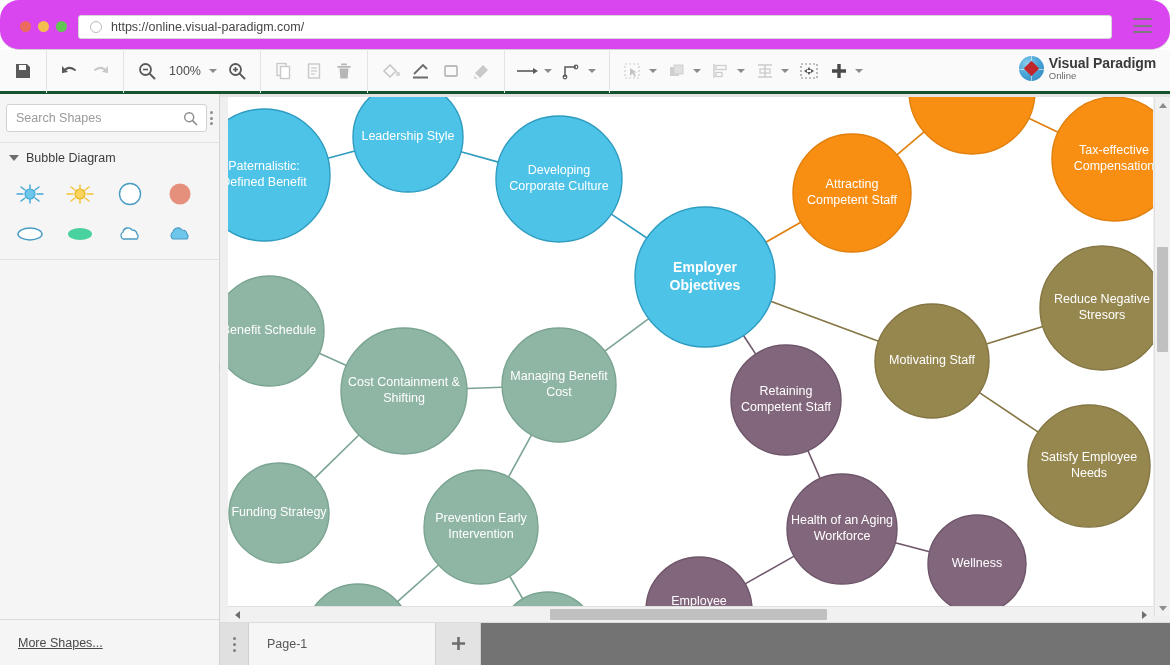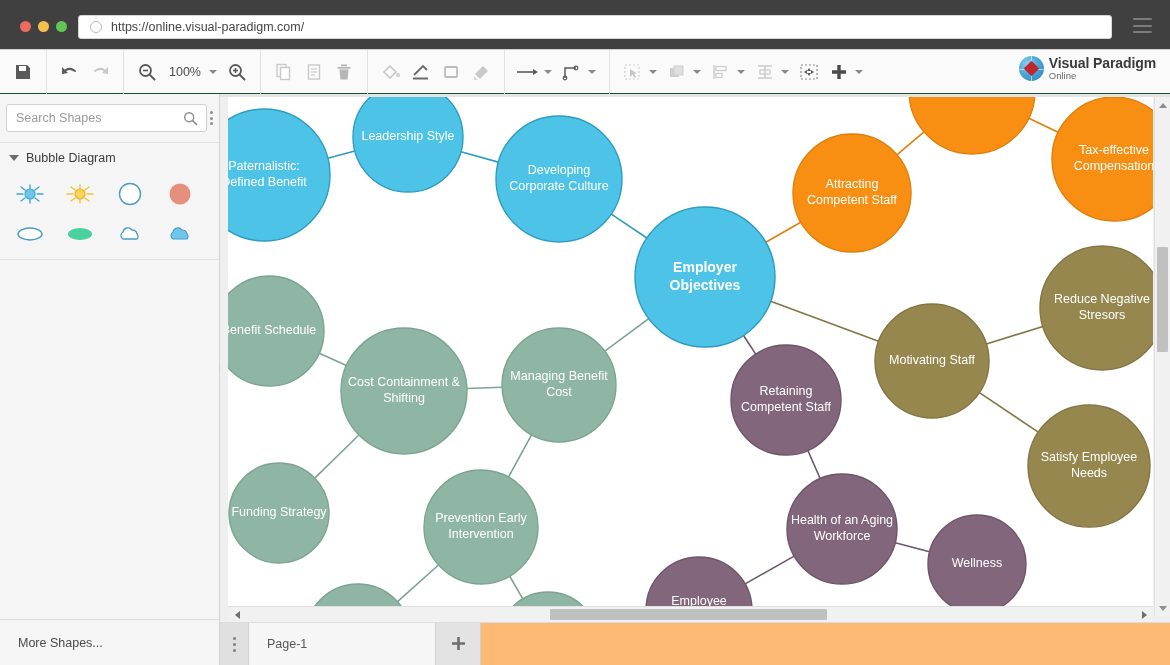--- a/index.html
+++ b/index.html
@@ -16,23 +16,24 @@
     width: 1170px;
     height: 665px;
     overflow: hidden;
     background: #ffffff;
   }
 
   
   .browser-bar {
     position: absolute; left: 0; top: 0;
     width: 1170px; height: 50px;
-    background: #404040;
+    background: #d946ef;
     border-bottom: 1px solid #cfcfcf;
     box-sizing: border-box;
+    border-radius: 19px;
   }
   .traffic {
     position: absolute; left: 20px; top: 21px;
     display: flex; gap: 7px; align-items: center;
   }
   .dot { width: 11px; height: 11px; border-radius: 50%; }
   .dot.red { background: #ec6a5f; }
   .dot.yellow { background: #f5bf4f; }
   .dot.green { background: #61c554; }
 
@@ -64,21 +65,21 @@
     width: 19px; height: 15px;
     display: flex; flex-direction: column; justify-content: space-between;
   }
   .hamburger i { display: block; height: 2px; background: #7c7c7c; border-radius: 1px; }
 
   
   .toolbar {
     position: absolute; left: 0; top: 50px;
     width: 1170px; height: 44px;
     background: #fafafa;
-    border-bottom: 1px solid #14532d;
+    border-bottom: 3px solid #14532d;
     box-sizing: border-box;
     display: flex; align-items: center;
   }
   .tgroup {
     display: flex; align-items: center; height: 44px;
     border-right: 1px solid #e3e3e3;
     padding: 0 8px;
     box-sizing: border-box;
   }
   .tgroup.nosep { border-right: none; }
@@ -207,20 +208,21 @@
     position: absolute; left: 0; bottom: 0;
     width: 219px; height: 46px;
     border-top: 1px solid #dcdcdc;
     display: flex; align-items: center;
     padding-left: 18px;
     box-sizing: border-box;
     font-size: 12.5px;
     color: #4a4a4a;
     cursor: pointer;
     background: #f5f5f5;
+    text-decoration: underline;
   }
 
   
   .splitter {
     position: absolute; left: 219px; top: 360px;
     width: 4px; height: 14px;
     display: flex; flex-direction: column; justify-content: center; align-items: center;
     cursor: col-resize;
     font-size: 10px; color: #9b9b9b; line-height: 9px;
   }
@@ -297,21 +299,21 @@
     position: absolute; top: 0; width: 16px; height: 15px;
     display: flex; align-items: center; justify-content: center; cursor: pointer;
   }
   .hsc-arrow.left { left: 1px; }
   .hsc-arrow.right { right: 1px; }
 
   
   .pagebar {
     position: absolute; left: 220px; bottom: 0;
     width: 950px; height: 43px;
-    background: #fdba74;
+    background: #737373;
     border-top: 1px solid #dcdcdc;
     box-sizing: border-box;
     display: flex; align-items: stretch;
   }
   .page-kebab {
     width: 28px;
     background: #e0e0e0;
     border-right: 1px solid #d0d0d0;
     display: flex; flex-direction: column; align-items: center; justify-content: center;
     gap: 3px; cursor: pointer;

